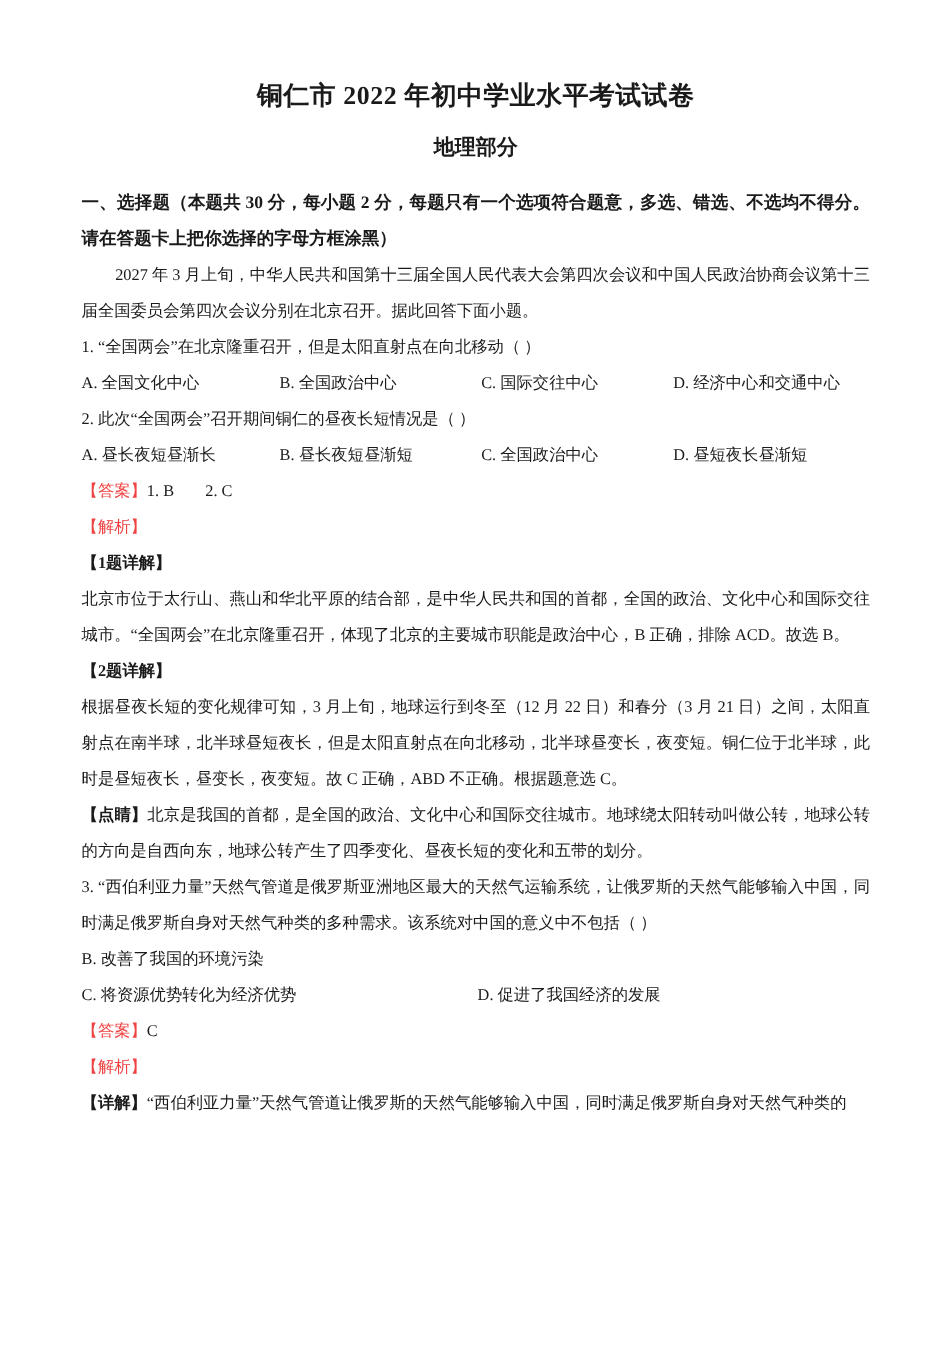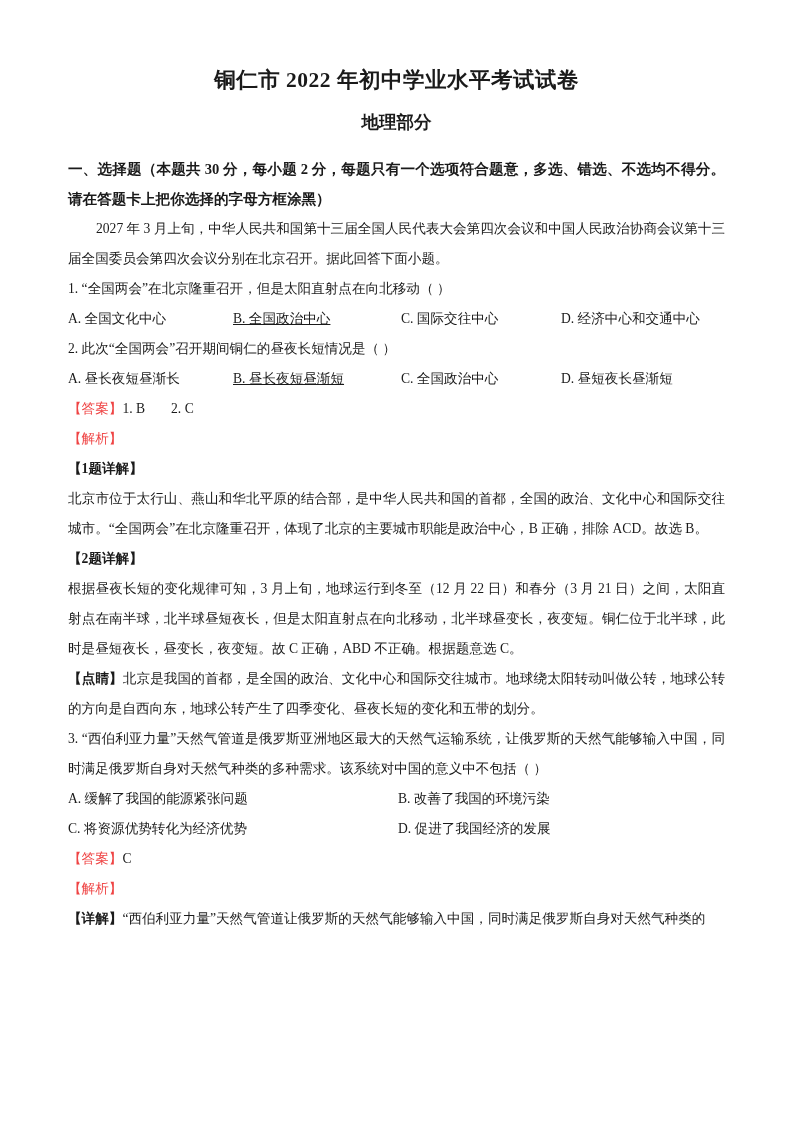--- a/index.html
+++ b/index.html
@@ -76,21 +76,21 @@
     display: flex;
     font-size: 13.6px;
     line-height: 30px;
     width: 100%;
   }
   .opts .opt {
     white-space: nowrap;
   }
   
   .opts.four .opt:nth-child(1) { width: 165px; }
-  .opts.four .opt:nth-child(2) { width: 168px; text-decoration: underline; }
+  .opts.four .opt:nth-child(2) { width: 168px; }
   .opts.four .opt:nth-child(3) { width: 160px; }
   .opts.four .opt:nth-child(4) { width: auto; }
 
   
   .opts.two .opt:nth-child(1) { width: 330px; }
   .opts.two .opt:nth-child(2) { width: auto; }
 
   
   .marker-blue {
     color: #ef4444;
@@ -179,21 +179,20 @@
   <p class="detail-head">【2题详解】</p>
   <p class="para">根据昼夜长短的变化规律可知，3 月上旬，地球运行到冬至（12 月 22 日）和春分（3 月 21 日）之间，太阳直射点在南半球，北半球昼短夜长，但是太阳直射点在向北移动，北半球昼变长，夜变短。铜仁位于北半球，此时是昼短夜长，昼变长，夜变短。故 C 正确，ABD 不正确。根据题意选 C。</p>
 
   <p class="para"><span class="inline-bold">【点睛】</span><span>北京是我国的首都，是全国的政治、文化中心和国际交往城市。地球绕太阳转动叫做公转，地球公转的方向是自西向东，地球公转产生了四季变化、昼夜长短的变化和五带的划分。</span></p>
 
   <div class="q-stem">
     <span>3.</span>
     <span>“西伯利亚力量”天然气管道是俄罗斯亚洲地区最大的天然气运输系统，让俄罗斯的天然气能够输入中国，同时满足俄罗斯自身对天然气种类的多种需求。该系统对中国的意义中不包括（    ）</span>
   </div>
   <div class="opts two">
-    <span class="opt">A. 缓解了我国的能源紧张问题</span>
     <span class="opt">B. 改善了我国的环境污染</span>
   </div>
   <div class="opts two">
     <span class="opt">C. 将资源优势转化为经济优势</span>
     <span class="opt">D. 促进了我国经济的发展</span>
   </div>
 
   <p class="ans-line">
     <span class="marker-blue">【答案】</span><span class="ans-value">C</span>
   </p>

